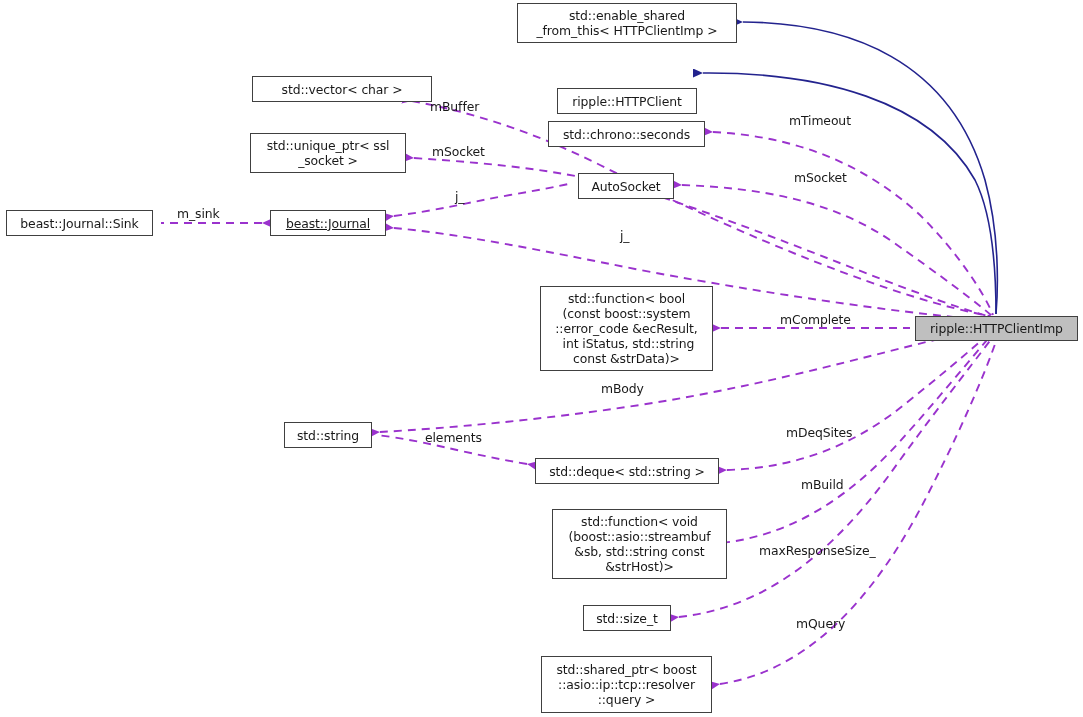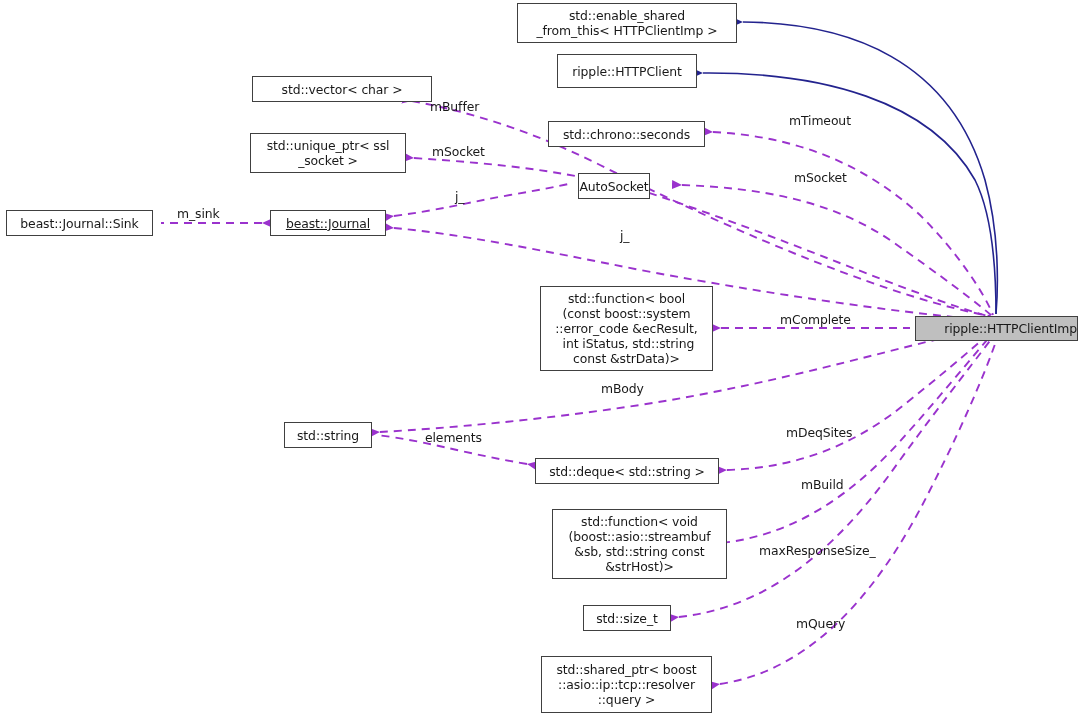--- a/index.html
+++ b/index.html
@@ -34,21 +34,20 @@
     text-align: center;
     display: flex;
     align-items: center;
     justify-content: center;
     white-space: pre;
     letter-spacing: -0.1px;
   }
   .node.root {
     background: #bfbfbf;
     border: 1px solid #404040;
-    justify-content: flex-end;
   }
   .edge-label {
     position: absolute;
     font-size: 12.4px;
     line-height: 14px;
     color: #191919;
     white-space: pre;
     letter-spacing: -0.1px;
     background: transparent;
   }
@@ -83,26 +82,26 @@
         <path d="M 527,464 C 480,456 450,448 420,442 C 400,438 385,436 377,435" fill="none" stroke="#9a32cd" stroke-width="1.9" stroke-dasharray="8,6" marker-start="url(#arrow-assoc)"></path>
         <path d="M 722,543 C 790,535 850,500 910,430 C 950,385 982,345 993,333" fill="none" stroke="#9a32cd" stroke-width="1.9" stroke-dasharray="8,6" marker-start="url(#arrow-assoc)"></path>
         <path d="M 679,617 C 760,608 830,560 900,460 C 945,398 985,348 995,334" fill="none" stroke="#9a32cd" stroke-width="1.9" stroke-dasharray="8,6" marker-start="url(#arrow-assoc)"></path>
         <path d="M 720,684 C 800,672 870,610 930,490 C 970,412 993,352 998,335" fill="none" stroke="#9a32cd" stroke-width="1.9" stroke-dasharray="8,6" marker-start="url(#arrow-assoc)"></path>
       </g>
   </svg>
 
   <div id="nodes-layer">
       <div class="node" style="left: 517px; top: 3px; width: 220px; height: 40px;"><span>std::enable_shared
 _from_this&lt; HTTPClientImp &gt;</span></div>
-      <div class="node" style="left: 557px; top: 54px; width: 140px; height: 34px;"><span>ripple::HTTPClient</span></div>
+      <div class="node" style="left: 557px; top: 88px; width: 140px; height: 26px;"><span>ripple::HTTPClient</span></div>
       <div class="node" style="left: 252px; top: 76px; width: 180px; height: 26px;"><span>std::vector&lt; char &gt;</span></div>
       <div class="node" style="left: 250px; top: 133px; width: 156px; height: 40px;"><span>std::unique_ptr&lt; ssl
 _socket &gt;</span></div>
       <div class="node" style="left: 548px; top: 121px; width: 157px; height: 26px; text-align: right;"><span>std::chrono::seconds</span></div>
-      <div class="node" style="left: 578px; top: 173px; width: 72px; height: 26px;"><span>AutoSocket</span></div>
+      <div class="node" style="left: 578px; top: 173px; width: 96px; height: 26px;"><span>AutoSocket</span></div>
       <div class="node" style="left: 6px; top: 210px; width: 147px; height: 26px;"><span>beast::Journal::Sink</span></div>
       <div class="node" style="left: 270px; top: 210px; width: 116px; height: 26px; text-decoration: underline;"><span>beast::Journal</span></div>
       <div class="node" style="left: 540px; top: 286px; width: 173px; height: 85px;"><span>std::function&lt; bool
 (const boost::system
 ::error_code &amp;ecResult,
  int iStatus, std::string
 const &amp;strData)&gt;</span></div>
       <div class="node" style="left: 284px; top: 422px; width: 88px; height: 26px;"><span>std::string</span></div>
       <div class="node" style="left: 535px; top: 458px; width: 184px; height: 26px;"><span>std::deque&lt; std::string &gt;</span></div>
       <div class="node" style="left: 552px; top: 509px; width: 175px; height: 70px;"><span>std::function&lt; void

